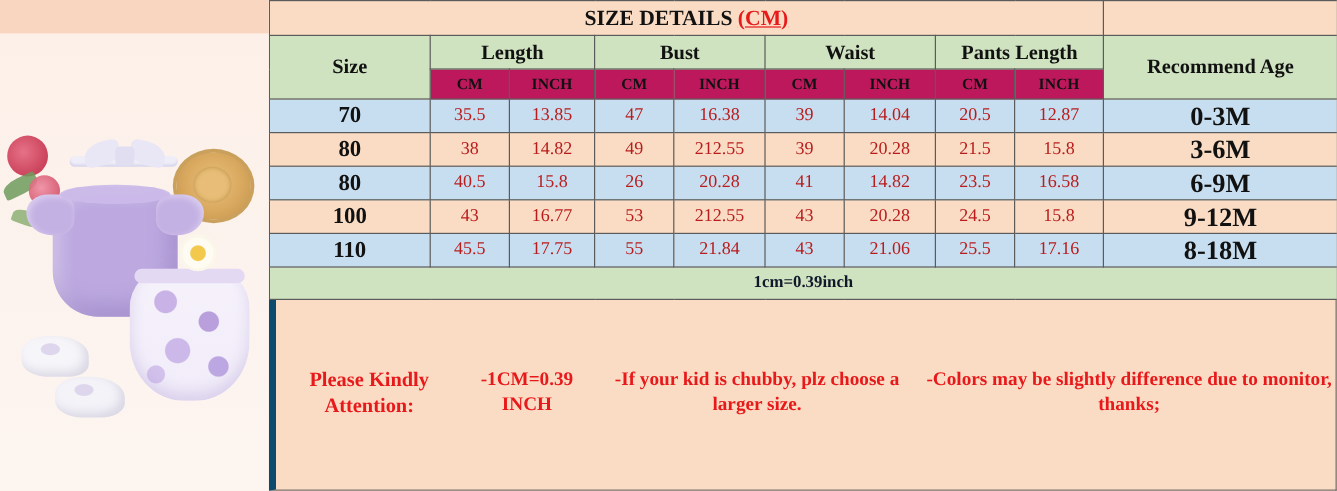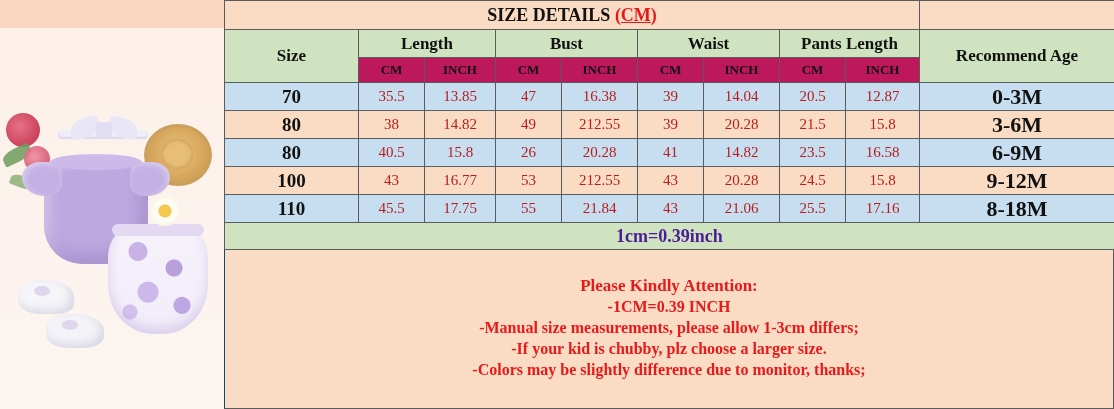--- a/index.html
+++ b/index.html
@@ -236,35 +236,35 @@
   }
   tr.row-blue td.val, tr.row-peach td.val {
     font-size: 15px; color: #b91c1c;
   }
   tr.row-blue td.age, tr.row-peach td.age {
     font-weight: bold; font-size: 22px; color: #111;
   }
   .conv-row td {
     background: #cfe3c0;
     font-weight: bold;
-    font-size: 18px;
-    color: #4c1d95;
+    font-size: 14px;
+    color: #0f172a;
     height: 26px;
   }
   .notes {
     background: #fadcc4;
     width: 890px;
     flex: 1 1 auto;
-    border-left: 1px solid #0c4a6e;
+    border-left: 6px solid #0c4a6e;
     border-right: 1px solid #5b5b5b;
     border-bottom: 1px solid #5b5b5b;
     border-top: none;
     box-sizing: border-box;
     display: flex;
-    flex-direction: column;
+    flex-direction: row;
     align-items: center;
     justify-content: center;
     padding: 4px 0 8px 0;
   }
   .notes div {
     color: #e8191b;
     font-weight: bold;
     font-size: 16px;
     line-height: 21px;
     text-align: center;
@@ -407,19 +407,18 @@
 
         <tr class="conv-row">
           <td colspan="10">1cm=0.39inch</td>
         </tr>
       </tbody>
     </table>
 
     <div class="notes">
       <div class="note-title">Please Kindly Attention:</div>
       <div>-1CM=0.39 INCH</div>
-      <div>-Manual size measurements, please allow 1-3cm differs;</div>
       <div>-If your kid is chubby, plz choose a larger size.</div>
       <div>-Colors may be slightly difference due to monitor, thanks;</div>
     </div>
   </div>
 
 </div>
 
 </body></html>

